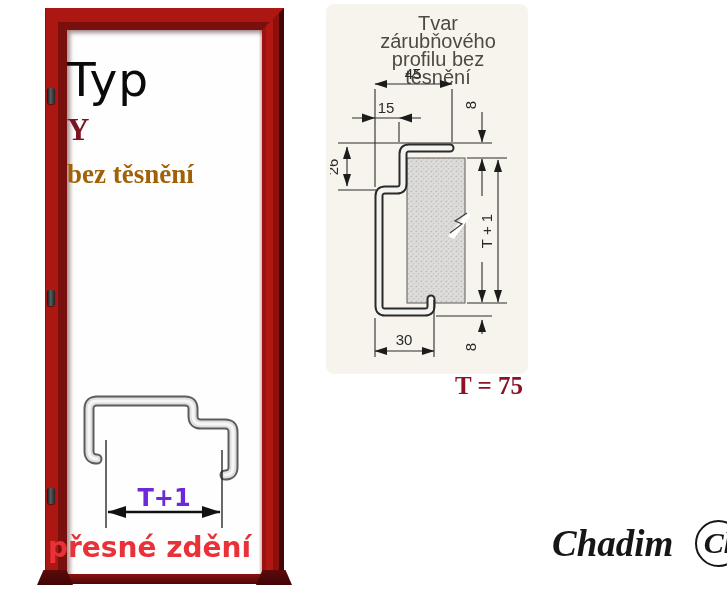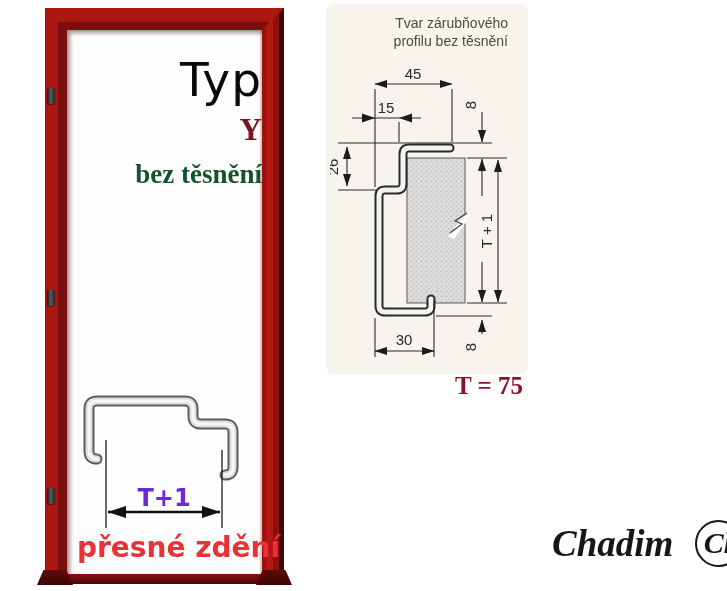--- a/index.html
+++ b/index.html
@@ -25,36 +25,36 @@
   .threshold{position:absolute;left:14px;right:14px;bottom:0;height:10px;
              background:linear-gradient(180deg,#8c1211,#4a0707);}
   .foot{position:absolute;bottom:-1px;width:36px;height:15px;
         background:linear-gradient(180deg,#5c0a0a,#3f0606);
         clip-path:polygon(18% 0,82% 0,100% 100%,0 100%);}
   .foot-left{left:-8px;} .foot-right{right:-8px;}
   .hinge{position:absolute;left:2px;width:8px;height:16px;border-radius:2px;
          background:linear-gradient(90deg,#141414,#5a5a5a 45%,#222);
          box-shadow:0 1px 1px rgba(0,0,0,.4);}
 
-  .door-text{position:absolute;left:22px;right:22px;text-align:right;}
+  .door-text{position:absolute;left:22px;right:22px;text-align:left;}
   .typ-label{top:46px;font-size:47px;letter-spacing:1px;color:#0a0a0a;line-height:1.1;}
   .variant-label{top:104px;font-family:"Liberation Serif",serif;font-weight:bold;
                  font-size:31px;color:#7b1322;}
   .subtitle-label{top:151px;font-family:"Liberation Serif",serif;font-weight:bold;
-                  font-size:27px;color:#14532d;}
+                  font-size:27px;color:#a16207;}
 
   .sketch-svg{position:absolute;left:75px;top:390px;width:172px;height:144px;}
   .t1-label{position:absolute;left:106px;top:484px;width:116px;text-align:center;
             font-size:24px;font-weight:bold;color:#6d28d9;}
-  .masonry-label{position:absolute;left:48px;top:531px;width:232px;text-align:right;
+  .masonry-label{position:absolute;left:48px;top:531px;width:232px;text-align:left;
                  font-size:28px;font-weight:bold;color:#e93238;}
 
   
-  .drawing-title{position:absolute;left:368px;top:14px;width:140px;text-align:right;
-                 font-family:"Liberation Sans",sans-serif;font-size:14px;line-height:18px;color:#4e4a43;}
+  .drawing-title{position:absolute;left:368px;top:14px;width:140px;text-align:center;
+                 font-family:"Liberation Sans",sans-serif;font-size:20px;line-height:18px;color:#4e4a43;}
   .drawing-svg{position:absolute;left:330px;top:52px;width:190px;height:320px;}
   .drawing-svg text{font-family:"Liberation Sans",sans-serif;font-size:15px;fill:#2a2a2a;}
   .callout{position:absolute;left:550px;top:62px;font-size:20px;line-height:26px;
            font-weight:bold;color:#3b3da8;}
   .thickness-label{position:absolute;left:455px;top:372px;width:110px;
                    font-family:"Liberation Serif",serif;font-weight:bold;font-size:25px;color:#8c1326;}
 
   
   .logo{position:absolute;left:552px;top:518px;height:50px;display:flex;align-items:center;gap:22px;color:#161616;}
   .logo-wordmark{font-family:"Liberation Serif",serif;font-style:italic;font-weight:600;font-size:37px;}

